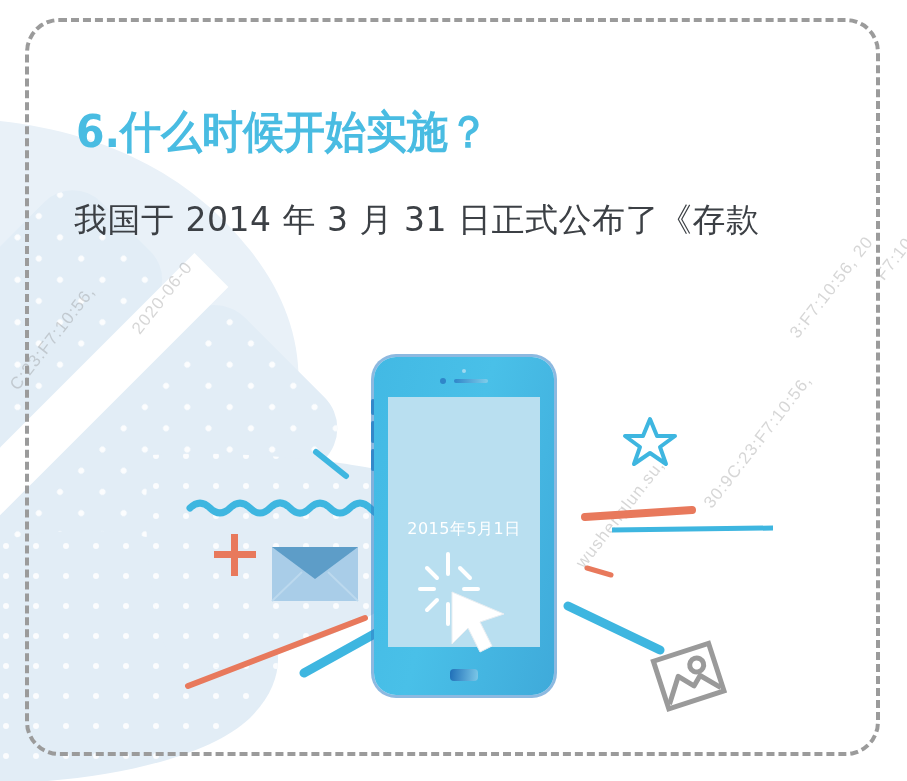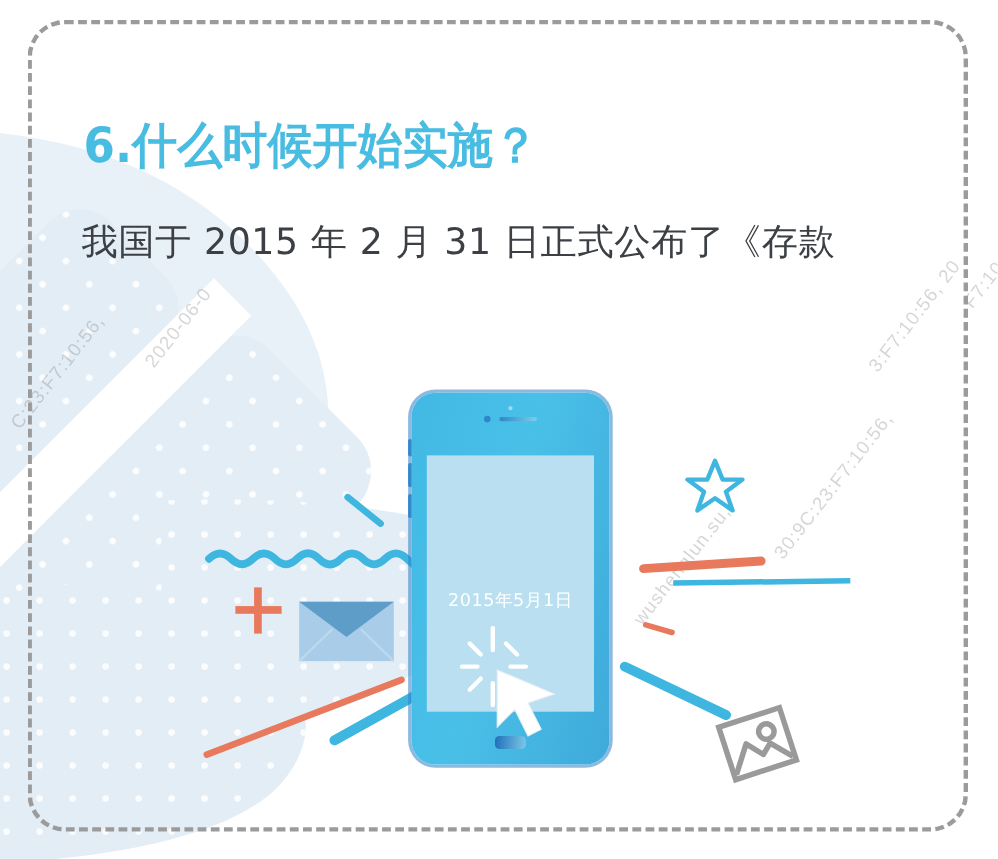--- a/index.html
+++ b/index.html
@@ -86,21 +86,20 @@
     background: linear-gradient(105deg, #42b9e4 0%, #49c0e8 45%, #3faada 100%);
     box-shadow: 0 0 0 3px rgba(47,128,199,0.55);
   }
   .phone-screen {
     position: absolute;
     left: 14px;
     top: 40px;
     right: 14px;
     bottom: 48px;
     background: #b9dff0;
-    margin-top: 17px;
   }
   .phone-cam {
     position: absolute;
     left: 50%;
     top: 12px;
     width: 4px;
     height: 4px;
     margin-left: -2px;
     border-radius: 50%;
     background: #9fd9f0;
@@ -228,21 +227,21 @@
   <div class="wm wm-c">wushenglun.su,</div>
   <div class="wm wm-d">30:9C:23:F7:10:56,</div>
   <div class="wm wm-e">3:F7:10:56, 20</div>
   <div class="wm wm-f">F7:10:5</div>
 
   <div class="dashed-frame"></div>
 
   <div class="headline">6.什么时候开始实施？</div>
 
   <div class="body-copy">
-    <p>我国于 2015 年 2 月 31 日正式公布了《存款</p>
+    <p>我国于 2014 年 3 月 31 日正式公布了《存款</p>
   </div>
 
   <svg class="deco" style="left:186px; top:492px;" width="200" height="44" viewBox="0 0 200 44">
     <path d="M 4 16 Q 14 6 24 16 T 44 16 T 64 16 T 84 16 T 104 16 T 124 16 T 144 16 T 164 16 T 184 16 T 198 22" stroke="#3EB6E0" stroke-width="7" fill="none" stroke-linecap="round"></path>
   </svg>
 
   <svg class="deco" style="left:212px; top:532px;" width="46" height="46" viewBox="0 0 46 46">
     <rect x="19" y="2" width="7" height="42" fill="#E8795C"></rect>
     <rect x="2" y="19" width="42" height="7" fill="#E8795C"></rect>
   </svg>

